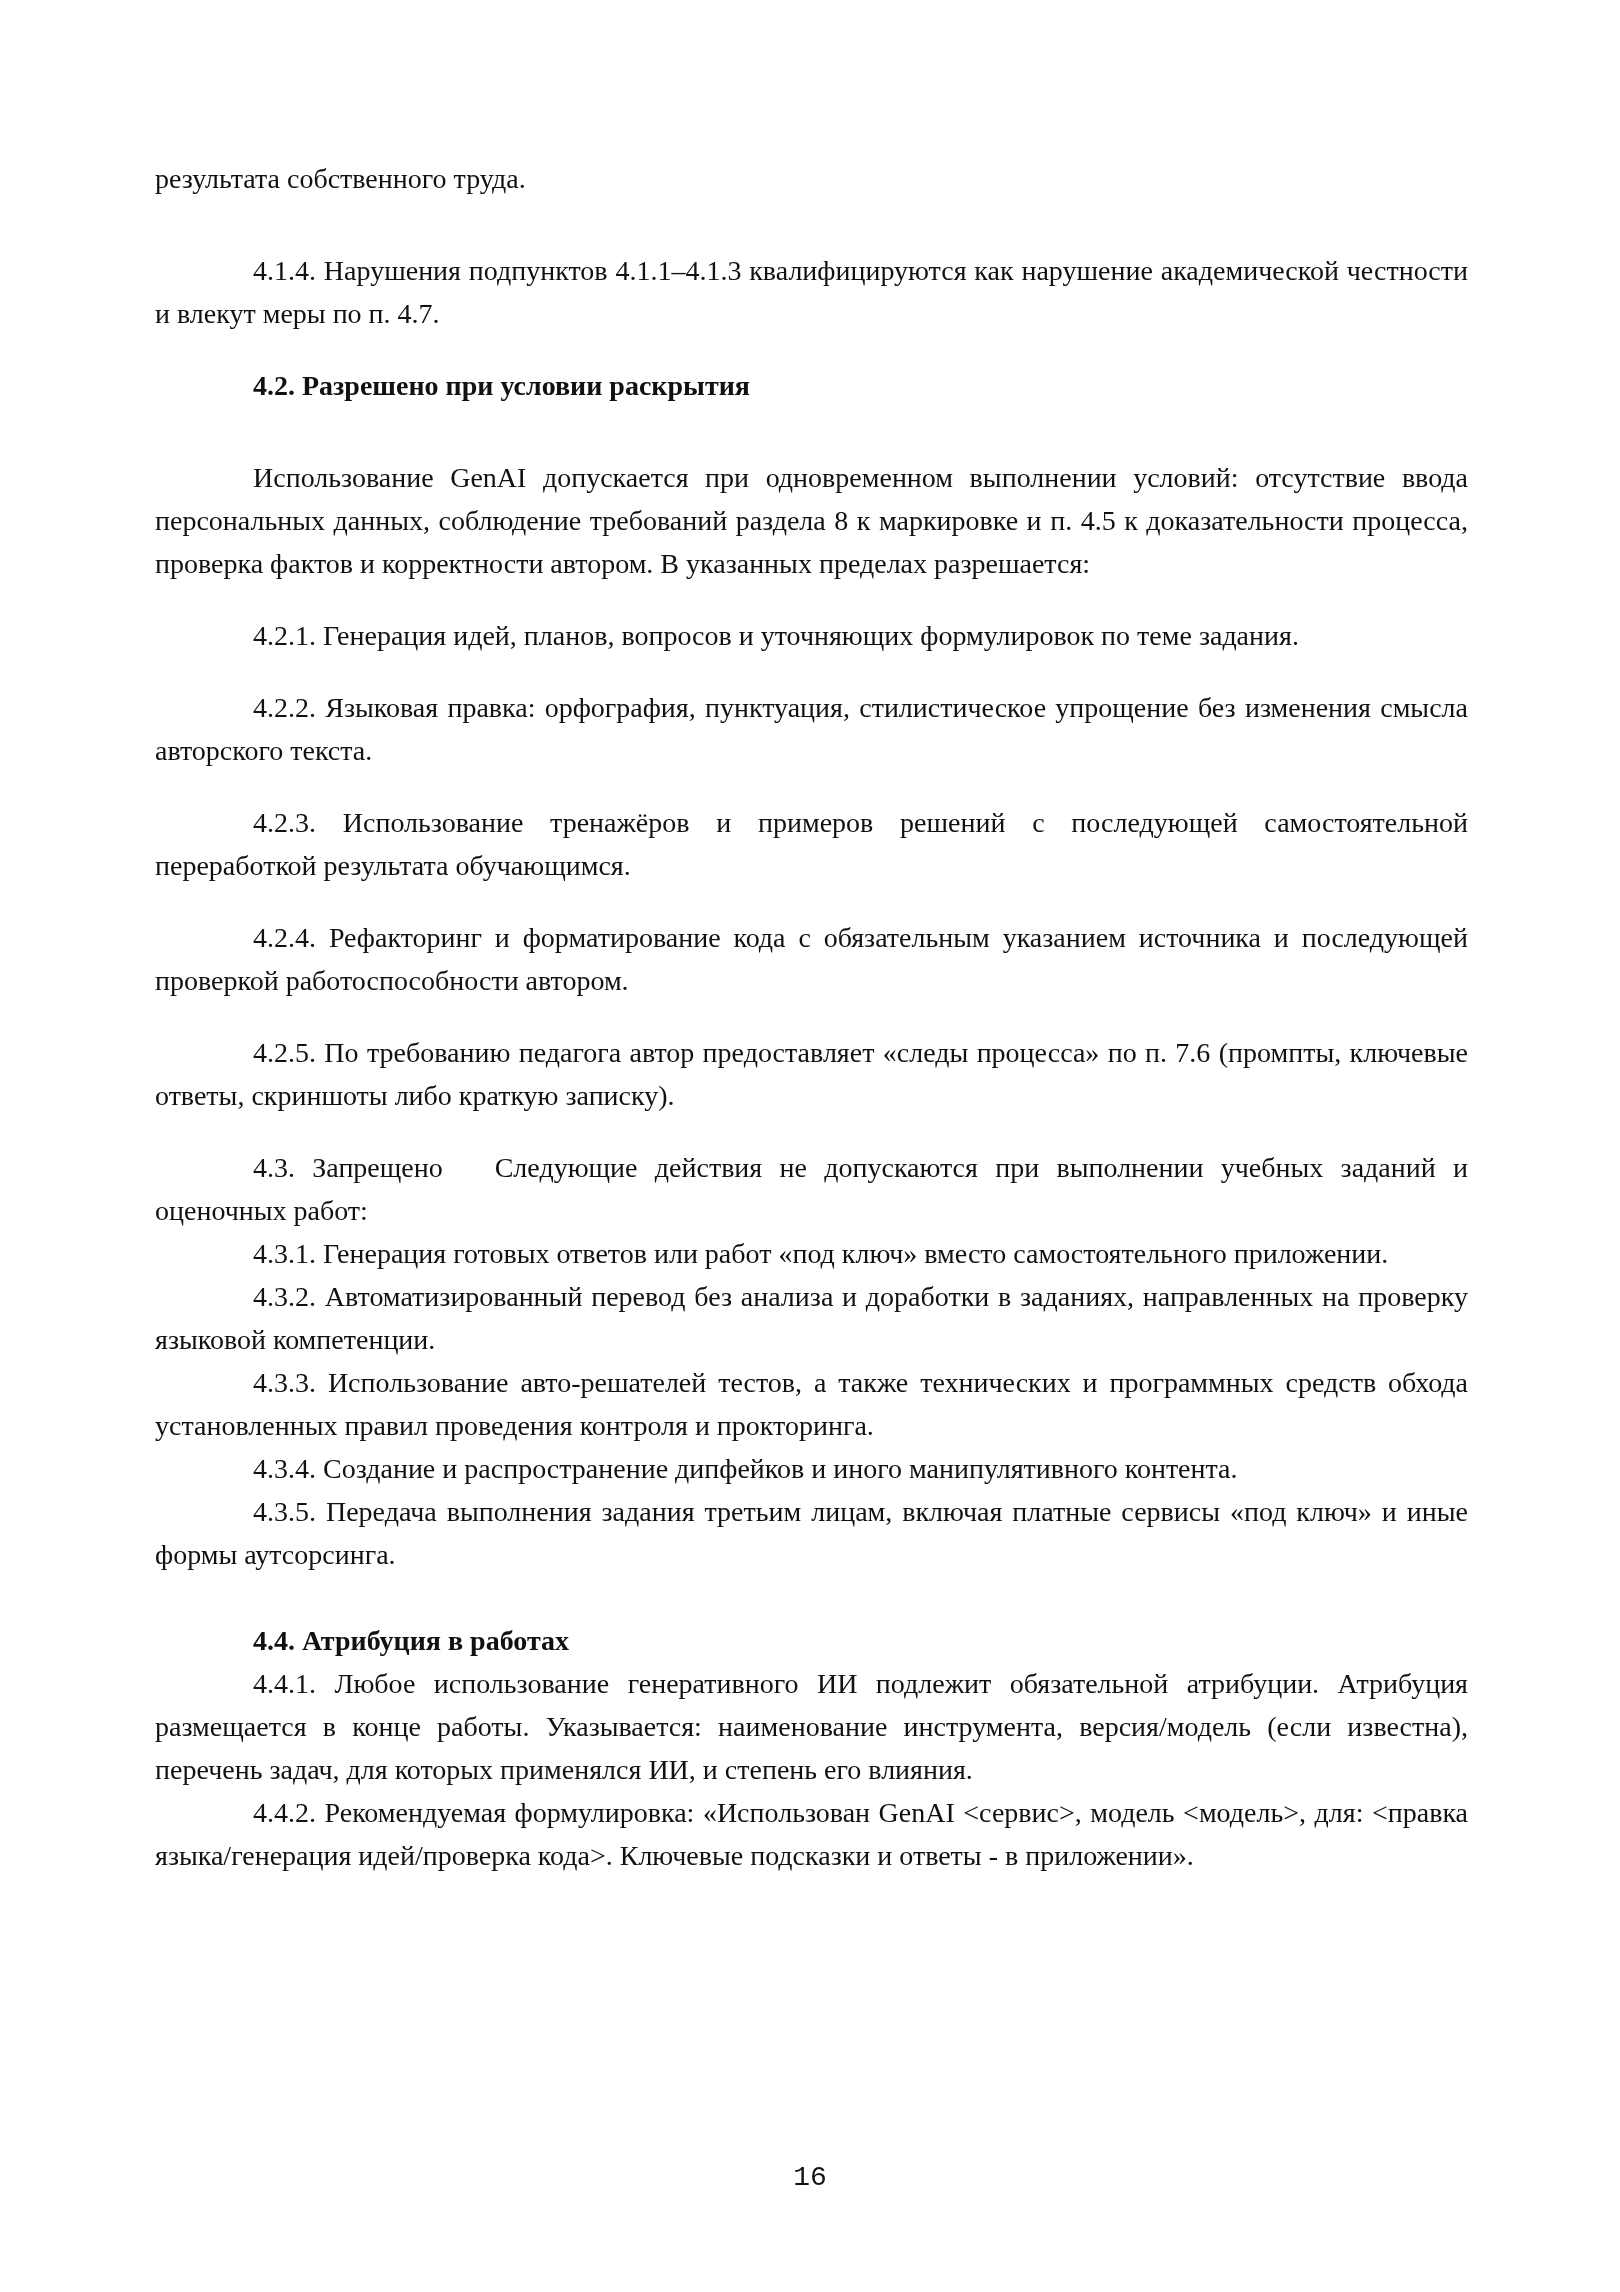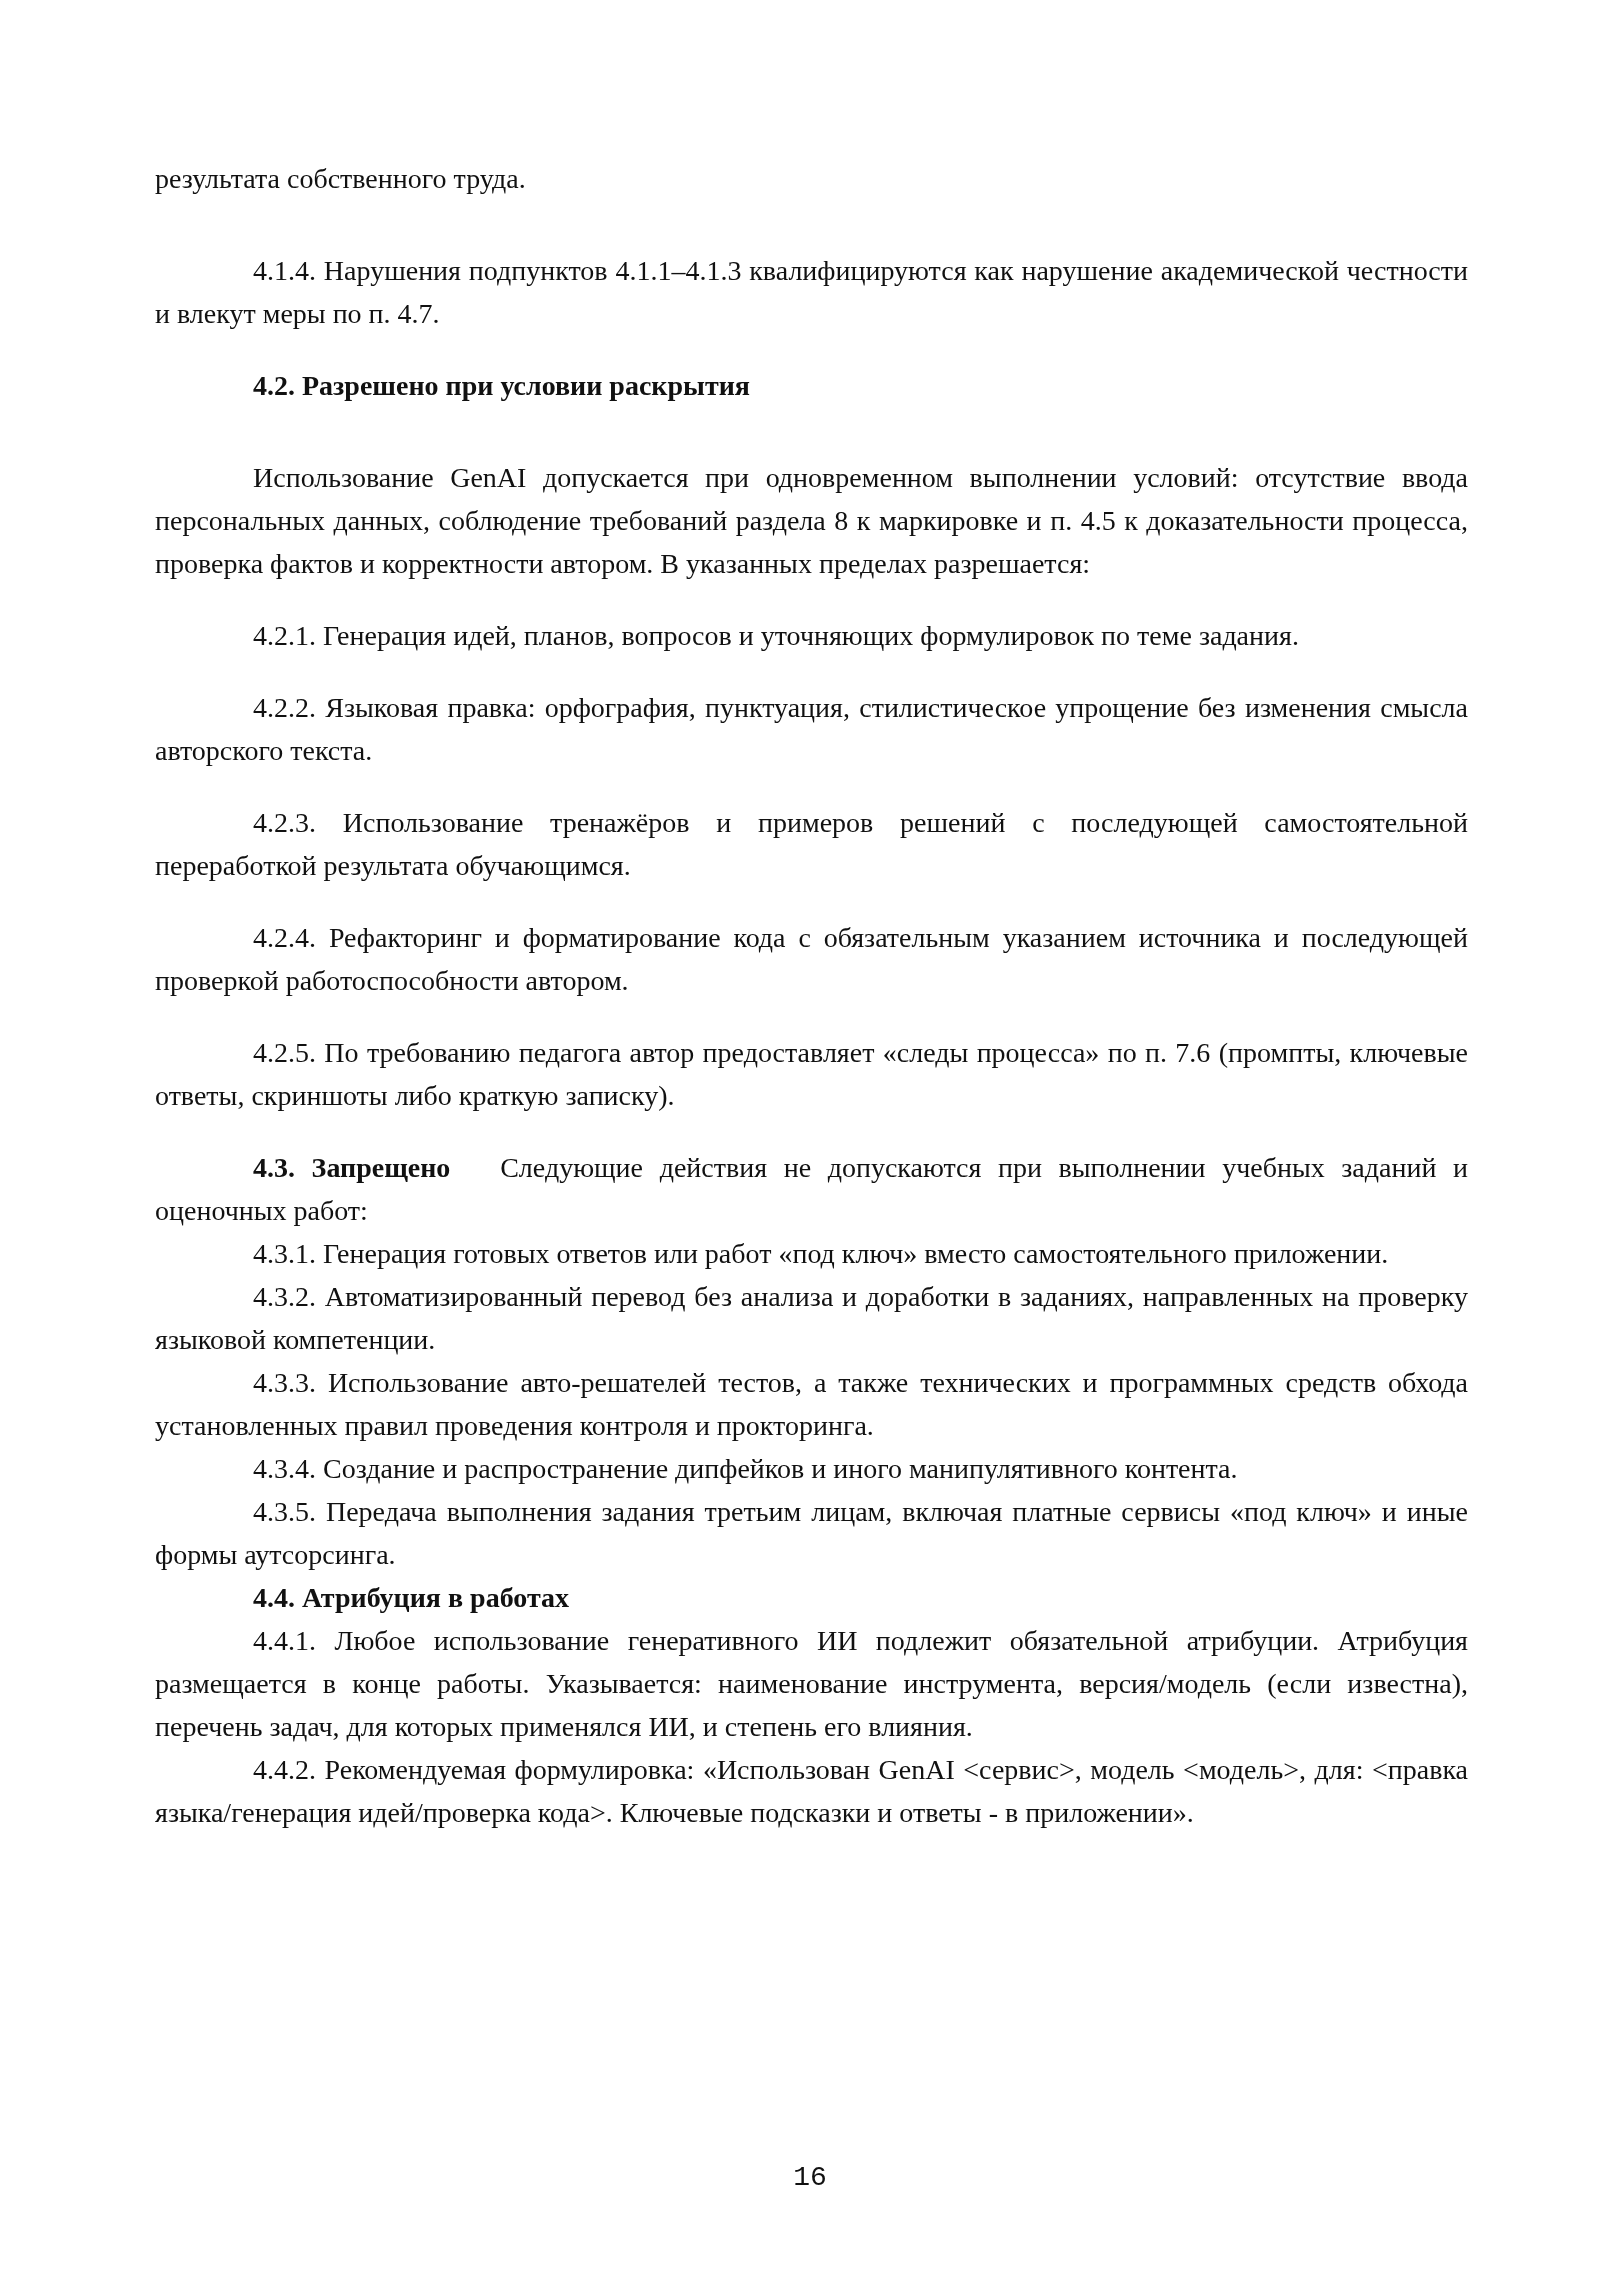--- a/index.html
+++ b/index.html
@@ -6,23 +6,23 @@
   body { width: 1620px; height: 2293px; position: relative; overflow: hidden; }
   .page {
     position: absolute; left: 155px; top: 157px; width: 1313px;
     font-family: "Liberation Serif", "DejaVu Serif", serif;
     font-size: 28px; line-height: 43px; color: #111111;
   }
   p { margin: 0; text-align: justify; }
   .ind { text-indent: 98px; }
   .gap { margin-top: 49px; }
   .gap-sm { margin-top: 29px; }
-  .gap-lg { }
+  .gap-lg { margin-top: 43px; }
   .heading { font-weight: bold; text-indent: 98px; }
-  .b { font-weight: bold; }
+  .b { font-weight: normal; }
   .page-num {
     position: absolute; top: 2162px; left: 0; width: 1620px; text-align: center;
     font-family: Liberation Mono, monospace; font-size: 28px; color: #111111;
   }
 </style>
 </head>
 <body>
 
 <div class="page">
   <p>результата собственного труда.</p>

